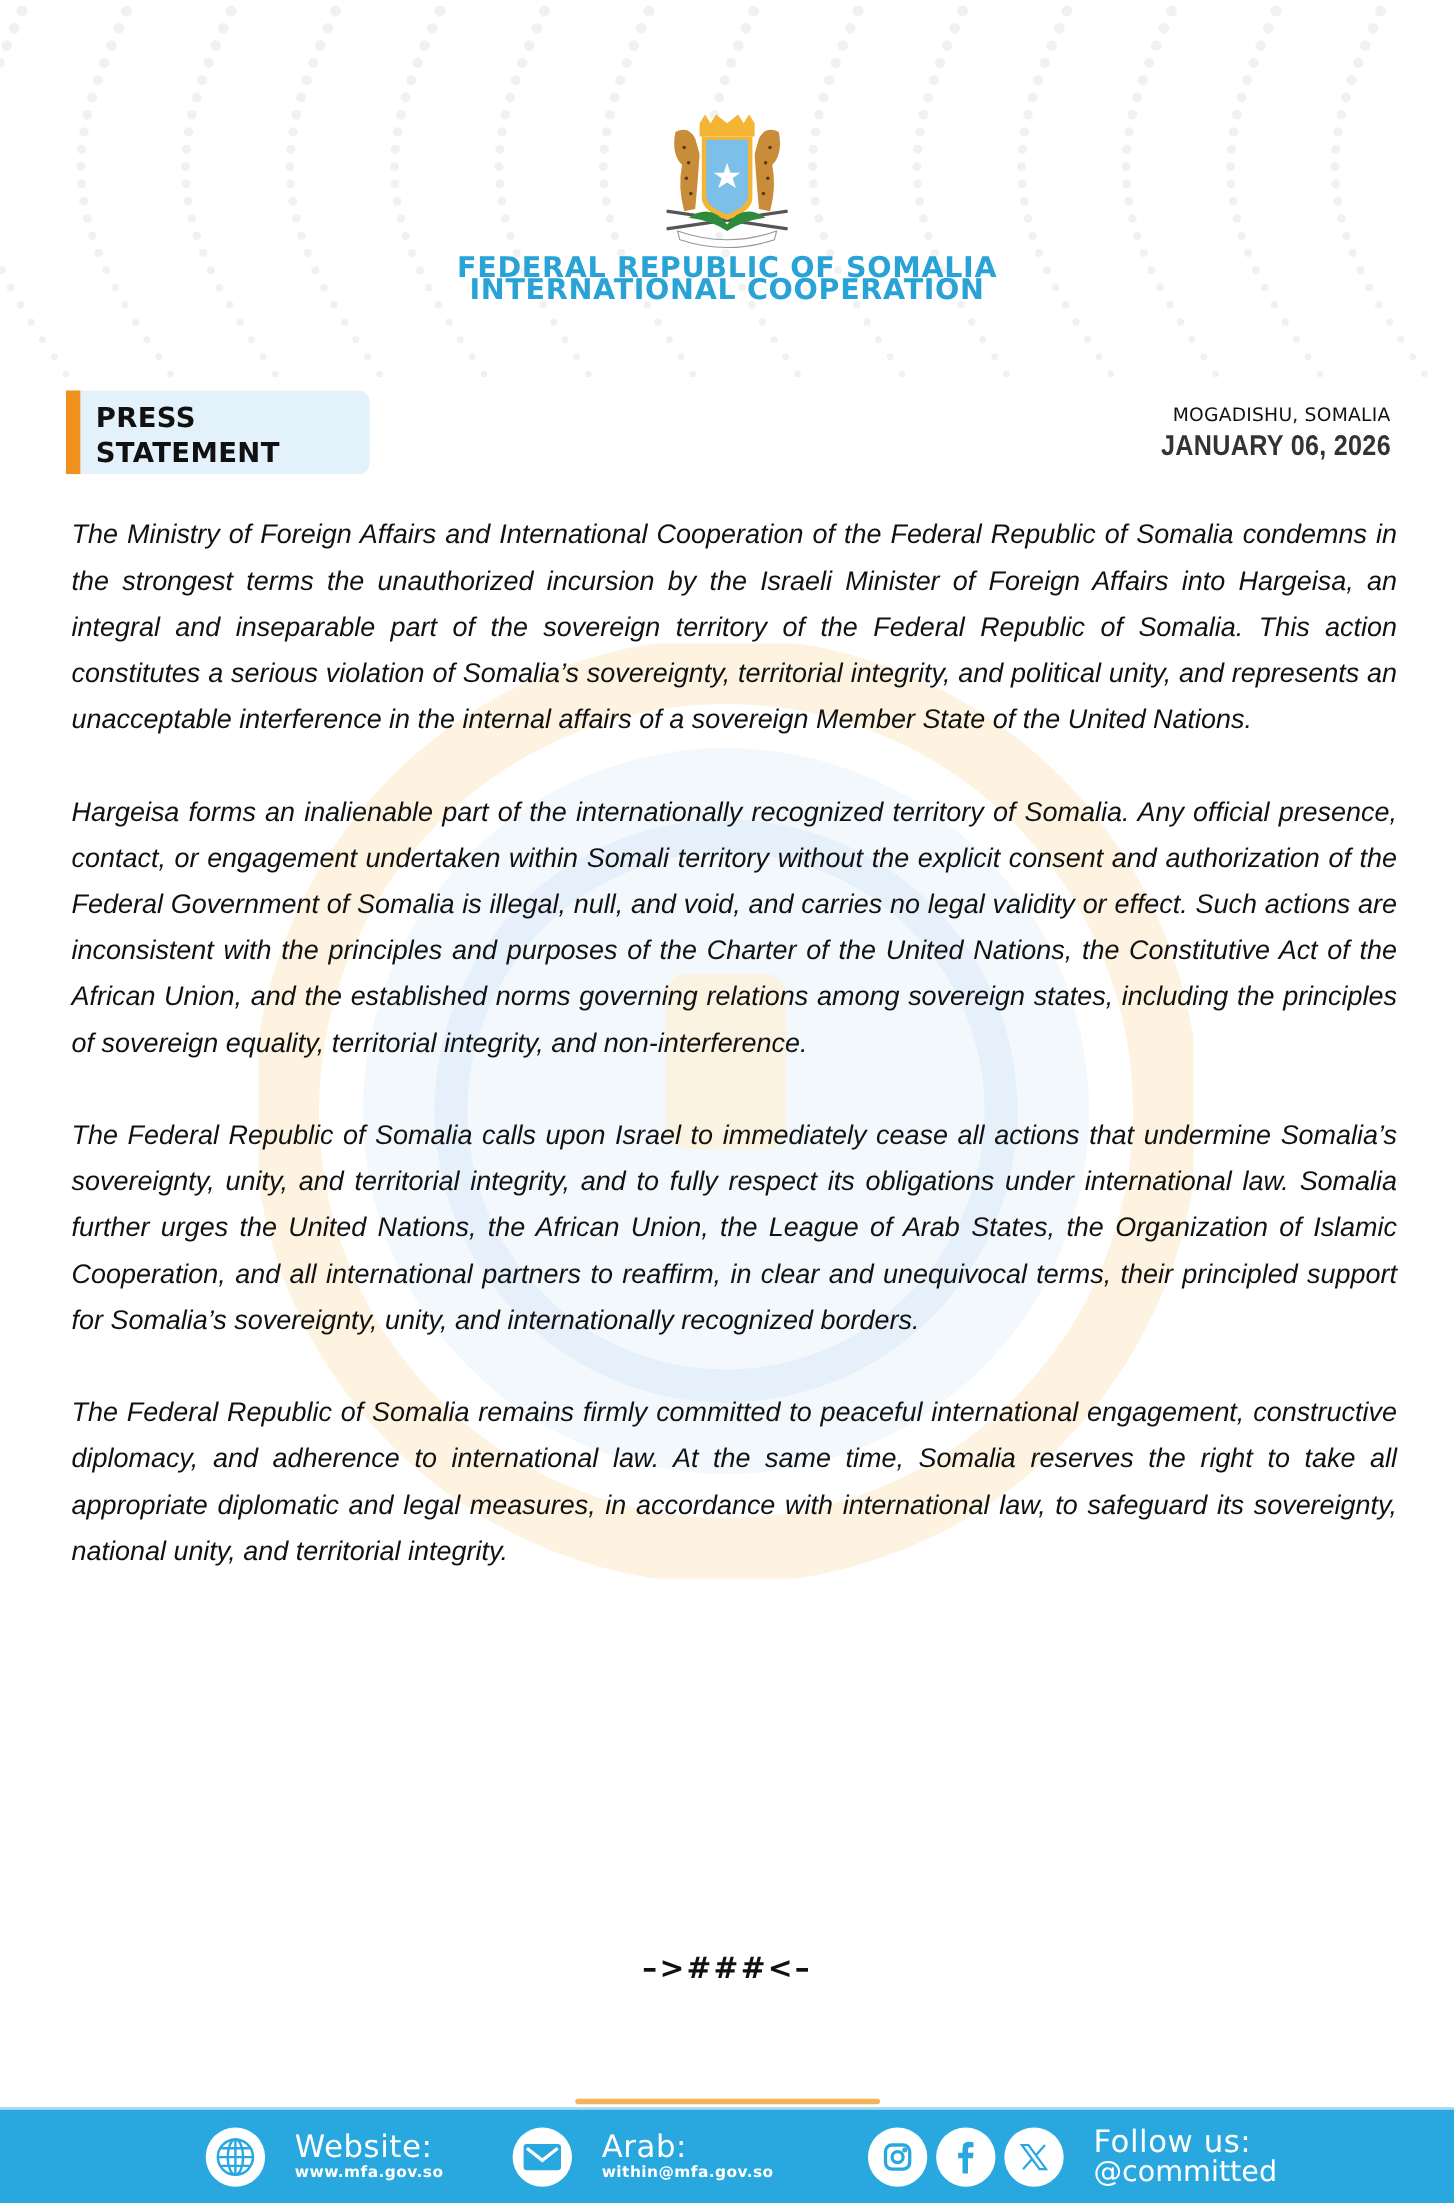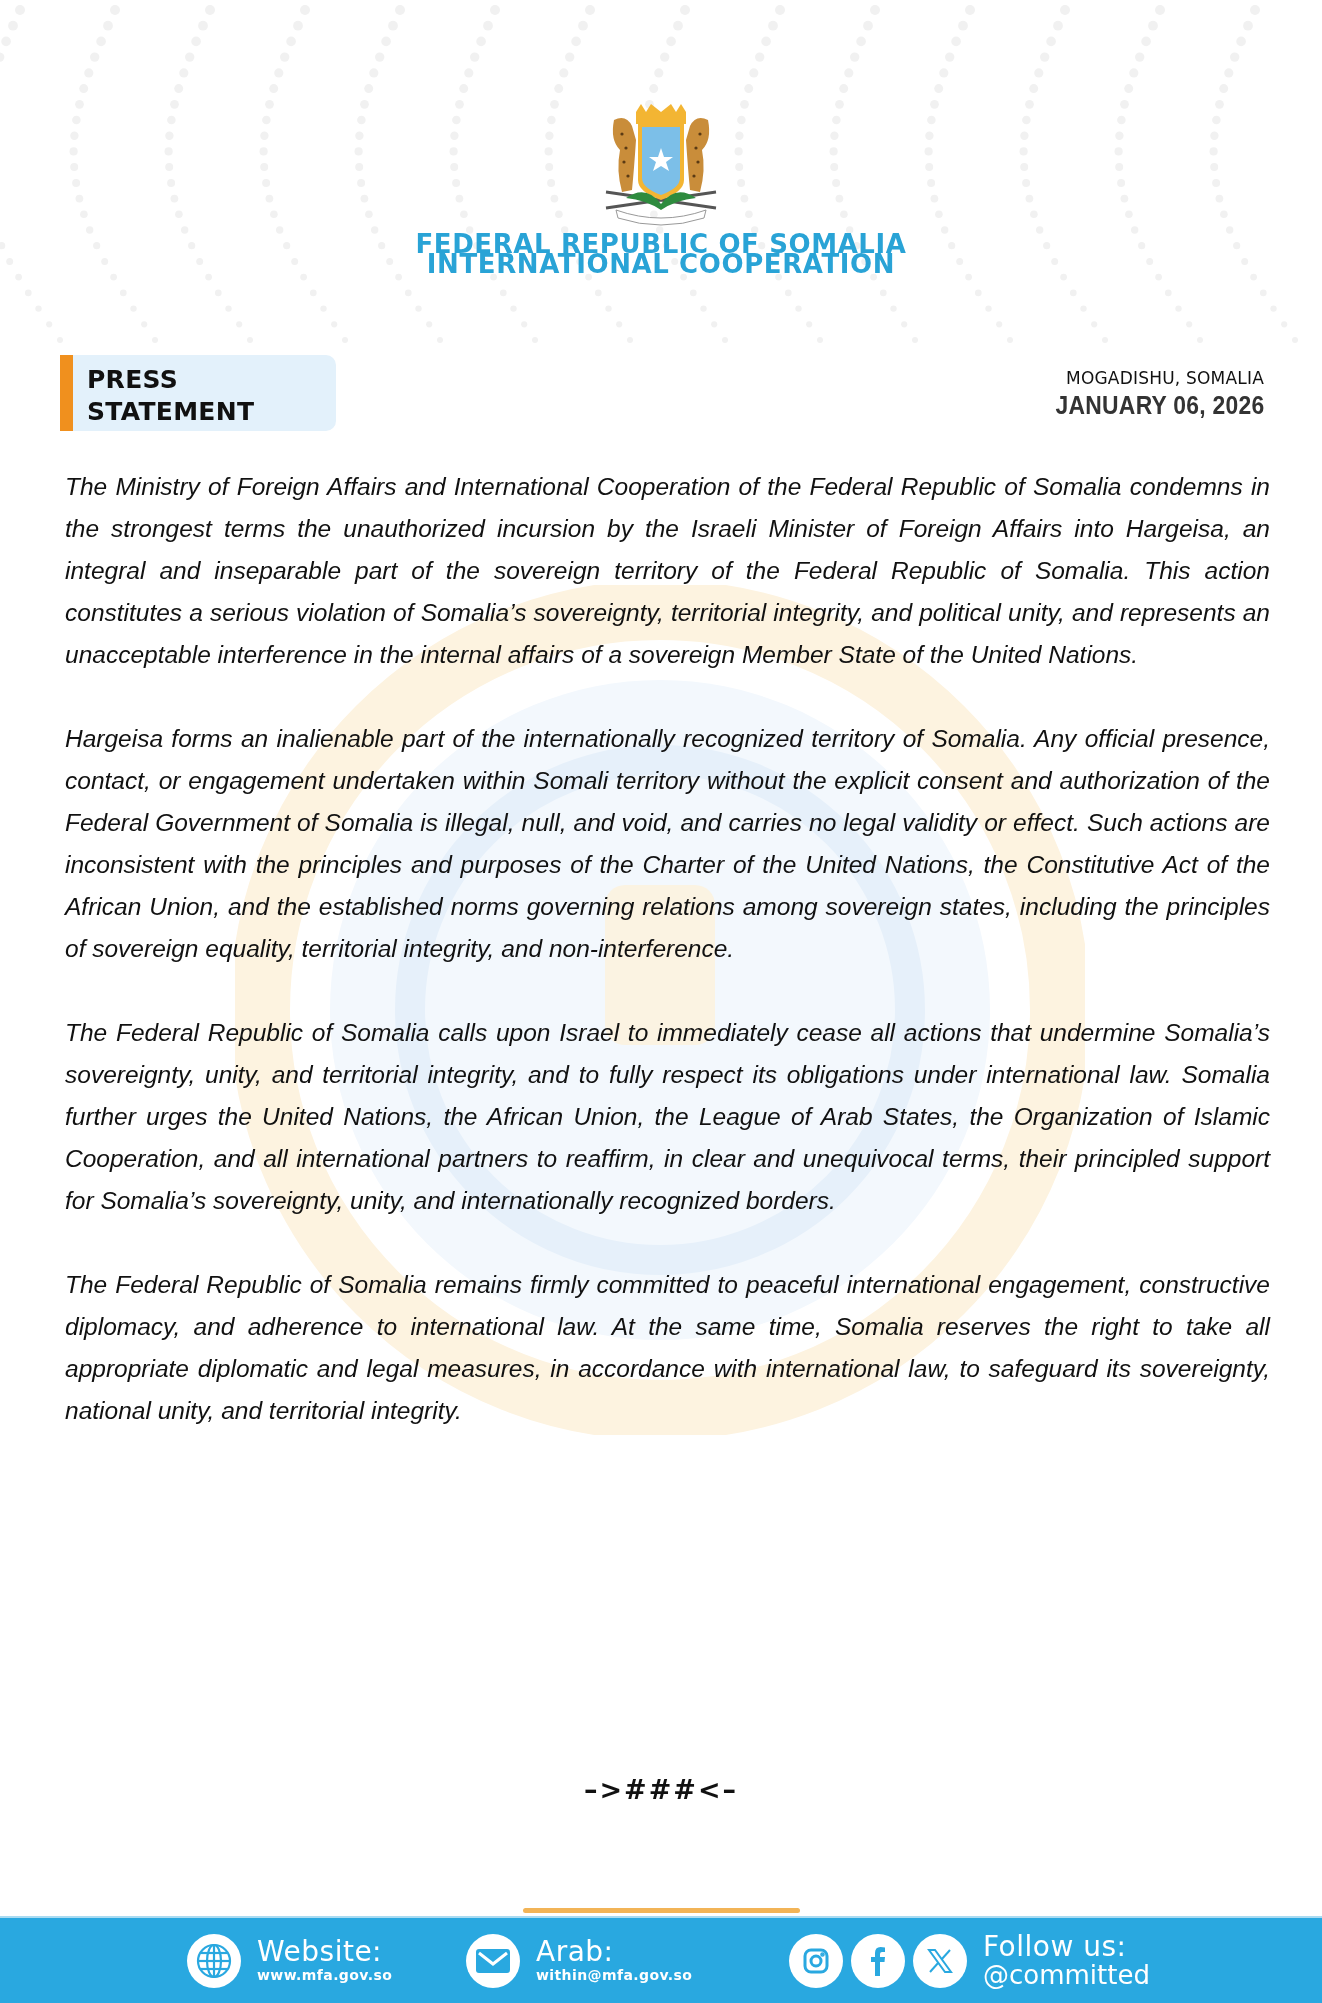--- a/index.html
+++ b/index.html
@@ -69,21 +69,21 @@
   }
   .orange-line {
     position: absolute; left: 523px; top: 1908px; width: 277px; height: 5px;
     background: #f2b457; border-radius: 3px;
   }
   .footer {
     position: absolute; left: 0; top: 1916px; width: 1322px; height: 87px;
     background: #29a8e0; border-top: 2px solid #a9dbf2; box-sizing: border-box;
     color: #ffffff;
   }
-  .f-item { position: absolute; top: 0; height: 85px; display: flex; align-items: center; }
+  .f-item { position: absolute; top: 0; height: 85px; display: flex; align-items: center; gap: 11px; }
   .f-circle {
     width: 54px; height: 54px; border-radius: 50%; background: #ffffff;
     display: flex; align-items: center; justify-content: center;
   }
   .f-text { margin-left: 16px; }
   .f-label {
     font-size: 28px; line-height: 28px; font-family: "DejaVu Sans", sans-serif;
     letter-spacing: 0.5px;
   }
   .f-value {

